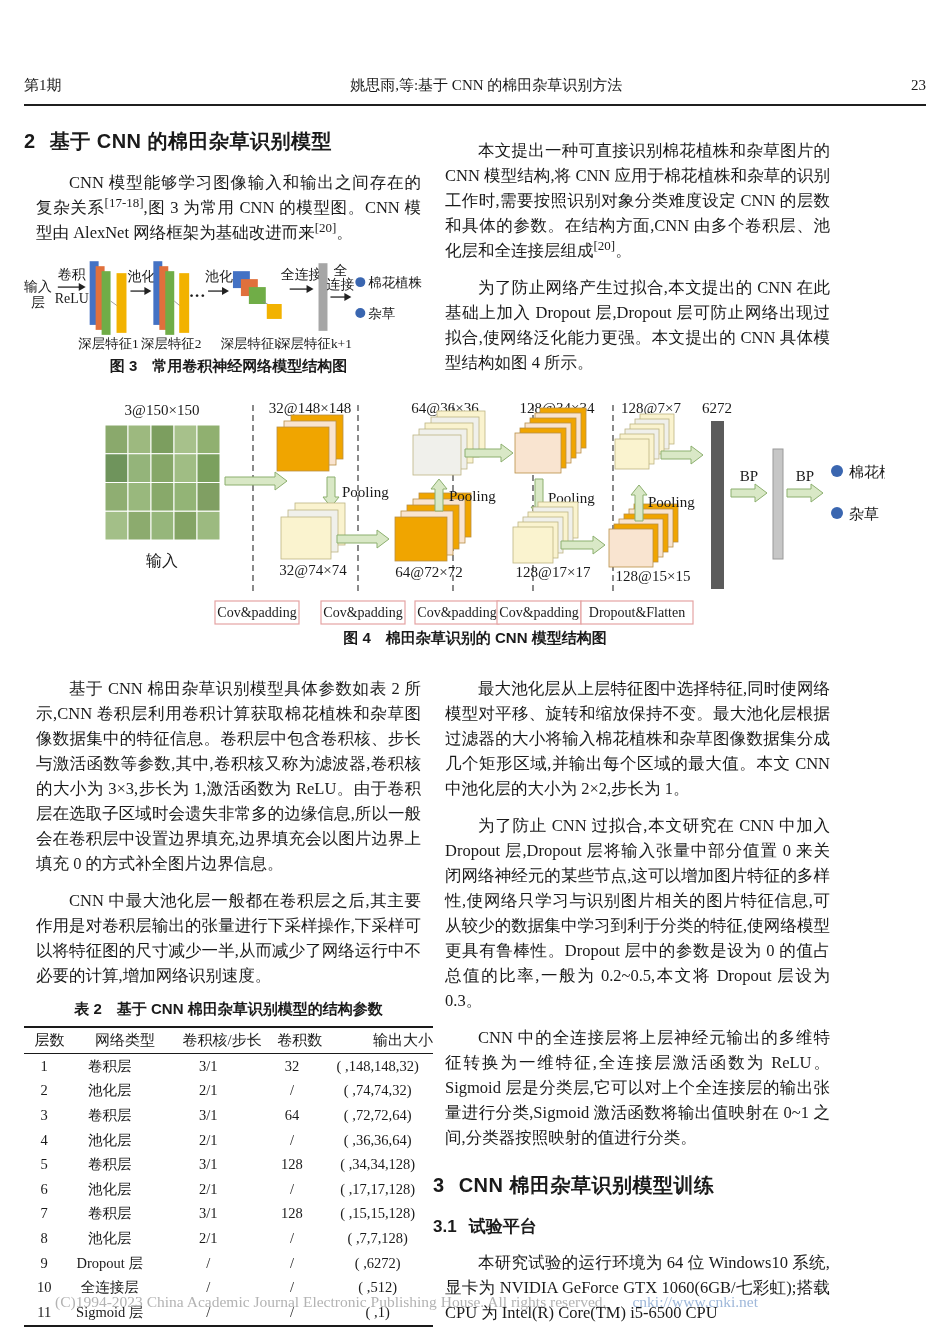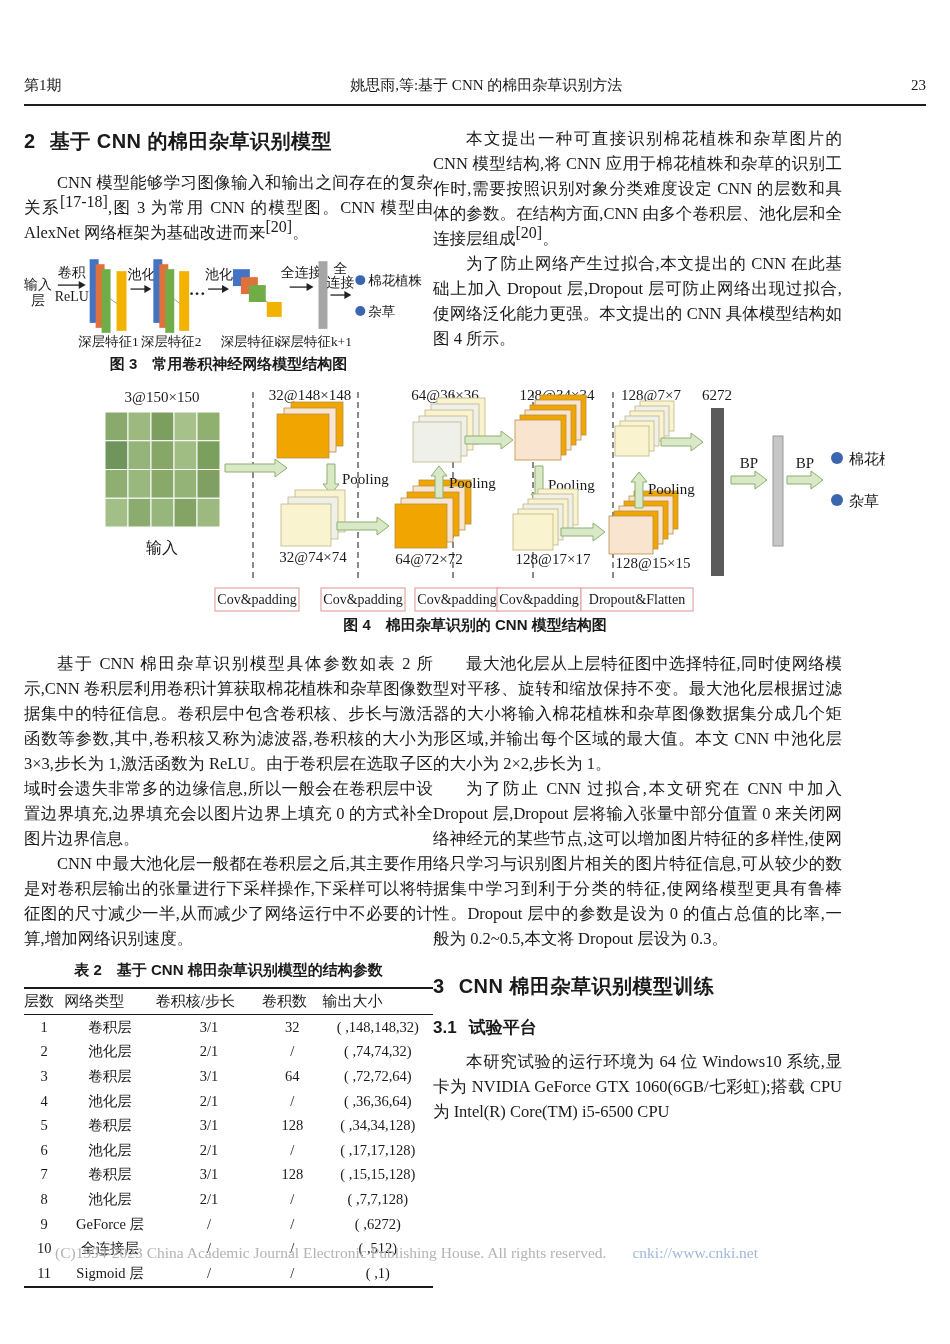--- a/index.html
+++ b/index.html
@@ -10,22 +10,22 @@
   
   .phead{display:flex;align-items:baseline;padding-top:76px;padding-bottom:9px;
          font-size:15px;border-bottom:2.5px solid #1f1f1f;}
   .phead .c{flex:1;text-align:center;}
 
   
   .row{display:flex;}
   .col{width:409px;}
   .pt{padding-top:20px;}
 
-  p.body{font-size:16.5px;line-height:25px;text-align:justify;margin:0;text-indent:2em;}
-  p.body sup{font-size:16px;line-height:0;}
+  p.body{font-size:16.5px;line-height:25px;text-align:justify;margin:12px;text-indent:2em;}
+  p.body sup{font-size:13px;line-height:0;}
 
   h2.sec{font-family:"Liberation Sans","DejaVu Sans",sans-serif;font-size:20px;
          font-weight:bold;margin:22px 0 15px 0;letter-spacing:0.5px;}
   h2.sec .htxt{margin-left:14px;}
   h3.sec{font-family:"Liberation Sans","DejaVu Sans",sans-serif;font-size:17px;
          font-weight:bold;margin:16px 0 10px 0;}
   h3.sec .htxt{margin-left:12px;}
 
   figure{margin:0;}
   .fcap{font-family:"Liberation Sans","DejaVu Sans",sans-serif;font-weight:bold;
@@ -33,21 +33,21 @@
   .fig3wrap{margin-top:10px;}
   .fig4wrap{margin-top:14px;}
   .fig4wrap svg{display:block;margin:0 auto;}
 
   
   .ttitle{font-family:"Liberation Sans","DejaVu Sans",sans-serif;font-weight:bold;
           font-size:15px;text-align:center;margin-top:10px;}
   table.t2{width:100%;border-collapse:collapse;font-size:14.5px;margin-top:7px;
            border-top:2px solid #1a1a1a;border-bottom:2px solid #1a1a1a;}
   table.t2 thead tr{border-bottom:1.2px solid #1a1a1a;}
-  table.t2 th{font-weight:normal;font-size:15px;padding:3px 0;text-align:left;}
+  table.t2 th{font-weight:normal;font-size:15px;padding:3px 0;text-align:right;}
   table.t2 td{padding:2.8px 0;text-align:center;}
 
   
   .st{font-family:"Liberation Serif",serif;font-size:14px;fill:#1a1a1a;}
   .st15{font-family:"Liberation Serif",serif;font-size:15px;fill:#1a1a1a;}
   .st13{font-family:"Liberation Serif",serif;font-size:13.5px;fill:#1a1a1a;}
   .mid{text-anchor:middle;}
   .dash{stroke:#3c3c3c;stroke-width:1.2;stroke-dasharray:6 4;fill:none;}
   .garrow{fill:#d9e8c6;stroke:#8caf6e;stroke-width:1;}
   .thin{stroke:#222;stroke-width:1.3;}
@@ -366,21 +366,21 @@
             </tr>
             <tr>
               <td>8</td>
               <td>池化层</td>
               <td>2/1</td>
               <td>/</td>
               <td>( ,7,7,128)</td>
             </tr>
             <tr>
               <td>9</td>
-              <td>GeForce 层</td>
+              <td>Dropout 层</td>
               <td>/</td>
               <td>/</td>
               <td>( ,6272)</td>
             </tr>
             <tr>
               <td>10</td>
               <td>全连接层</td>
               <td>/</td>
               <td>/</td>
               <td>( ,512)</td>
@@ -392,20 +392,21 @@
               <td>/</td>
               <td>( ,1)</td>
             </tr>
           </tbody>
       </table>
     </div>
 
     <div class="col">
       <p class="body">最大池化层从上层特征图中选择特征,同时使网络模型对平移、旋转和缩放保持不变。最大池化层根据过滤器的大小将输入棉花植株和杂草图像数据集分成几个矩形区域,并输出每个区域的最大值。本文 CNN 中池化层的大小为 2×2,步长为 1。</p>
       <p class="body">为了防止 CNN 过拟合,本文研究在 CNN 中加入 Dropout 层,Dropout 层将输入张量中部分值置 0 来关闭网络神经元的某些节点,这可以增加图片特征的多样性,使网络只学习与识别图片相关的图片特征信息,可从较少的数据集中学习到利于分类的特征,使网络模型更具有鲁棒性。Dropout 层中的参数是设为 0 的值占总值的比率,一般为 0.2~0.5,本文将 Dropout 层设为 0.3。</p>
+      <p class="body">CNN 中的全连接层将上层神经元输出的多维特征转换为一维特征,全连接层激活函数为 ReLU。Sigmoid 层是分类层,它可以对上个全连接层的输出张量进行分类,Sigmoid 激活函数将输出值映射在 0~1 之间,分类器按照映射的值进行分类。</p>
       <h2 class="sec">
         <span class="hnum">3</span><span class="htxt">CNN 棉田杂草识别模型训练</span>
       </h2>
       <h3 class="sec">
         <span class="hnum">3.1</span><span class="htxt">试验平台</span>
       </h3>
       <p class="body">本研究试验的运行环境为 64 位 Windows10 系统,显卡为 NVIDIA GeForce GTX 1060(6GB/七彩虹);搭载 CPU 为 Intel(R) Core(TM) i5-6500 CPU</p>
     </div>
   </div>
 

